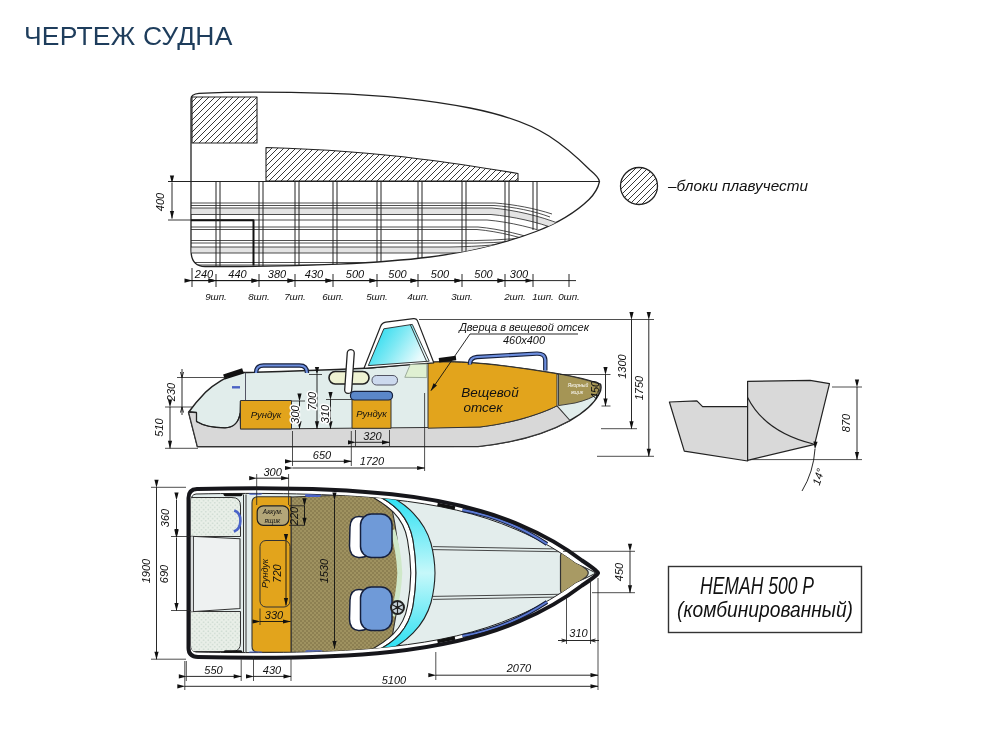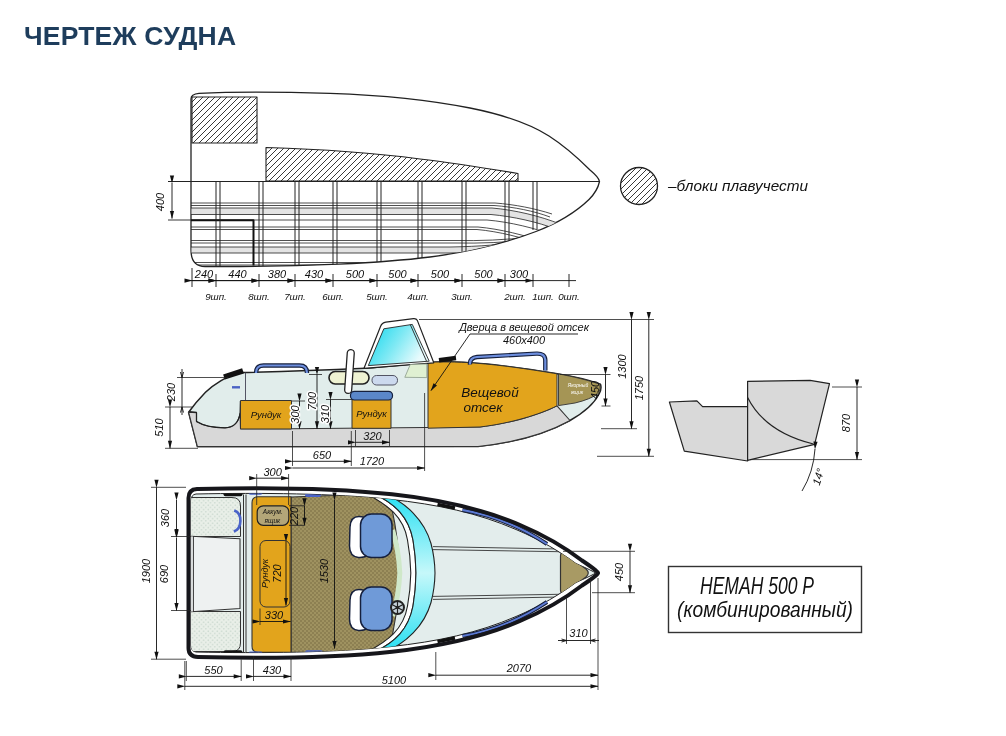--- a/index.html
+++ b/index.html
@@ -1,15 +1,15 @@
 <!DOCTYPE html>
 <html><head><meta charset="utf-8"><style>
 html,body{margin:0;padding:0;width:1006px;height:736px;background:#fff;overflow:hidden}
 body{font-family:"Liberation Sans",sans-serif}
-.title{position:absolute;left:24px;top:21px;font-size:26.5px;color:#1e3d5c;letter-spacing:0.2px;font-weight:700}
+.title{position:absolute;left:24px;top:21px;font-size:26.5px;color:#1e3d5c;letter-spacing:0.2px;font-weight:400}
 svg text{font-family:"Liberation Sans",sans-serif;font-style:italic;fill:#111}
 .d{font-size:11px}.st{font-size:9.8px}
 .hl{paint-order:stroke;stroke:#fff;stroke-width:3px}
 </style></head><body>
 
 <div class="title">ЧЕРТЕЖ СУДНА</div>
 <svg width="1006" height="736" viewBox="0 0 1006 736" style="position:absolute;left:0;top:0">
 <defs>
 <pattern id="hatch" patternUnits="userSpaceOnUse" width="6" height="6">
 <path d="M0,6 L6,0" stroke="#222" stroke-width="0.9" fill="none"></path>

